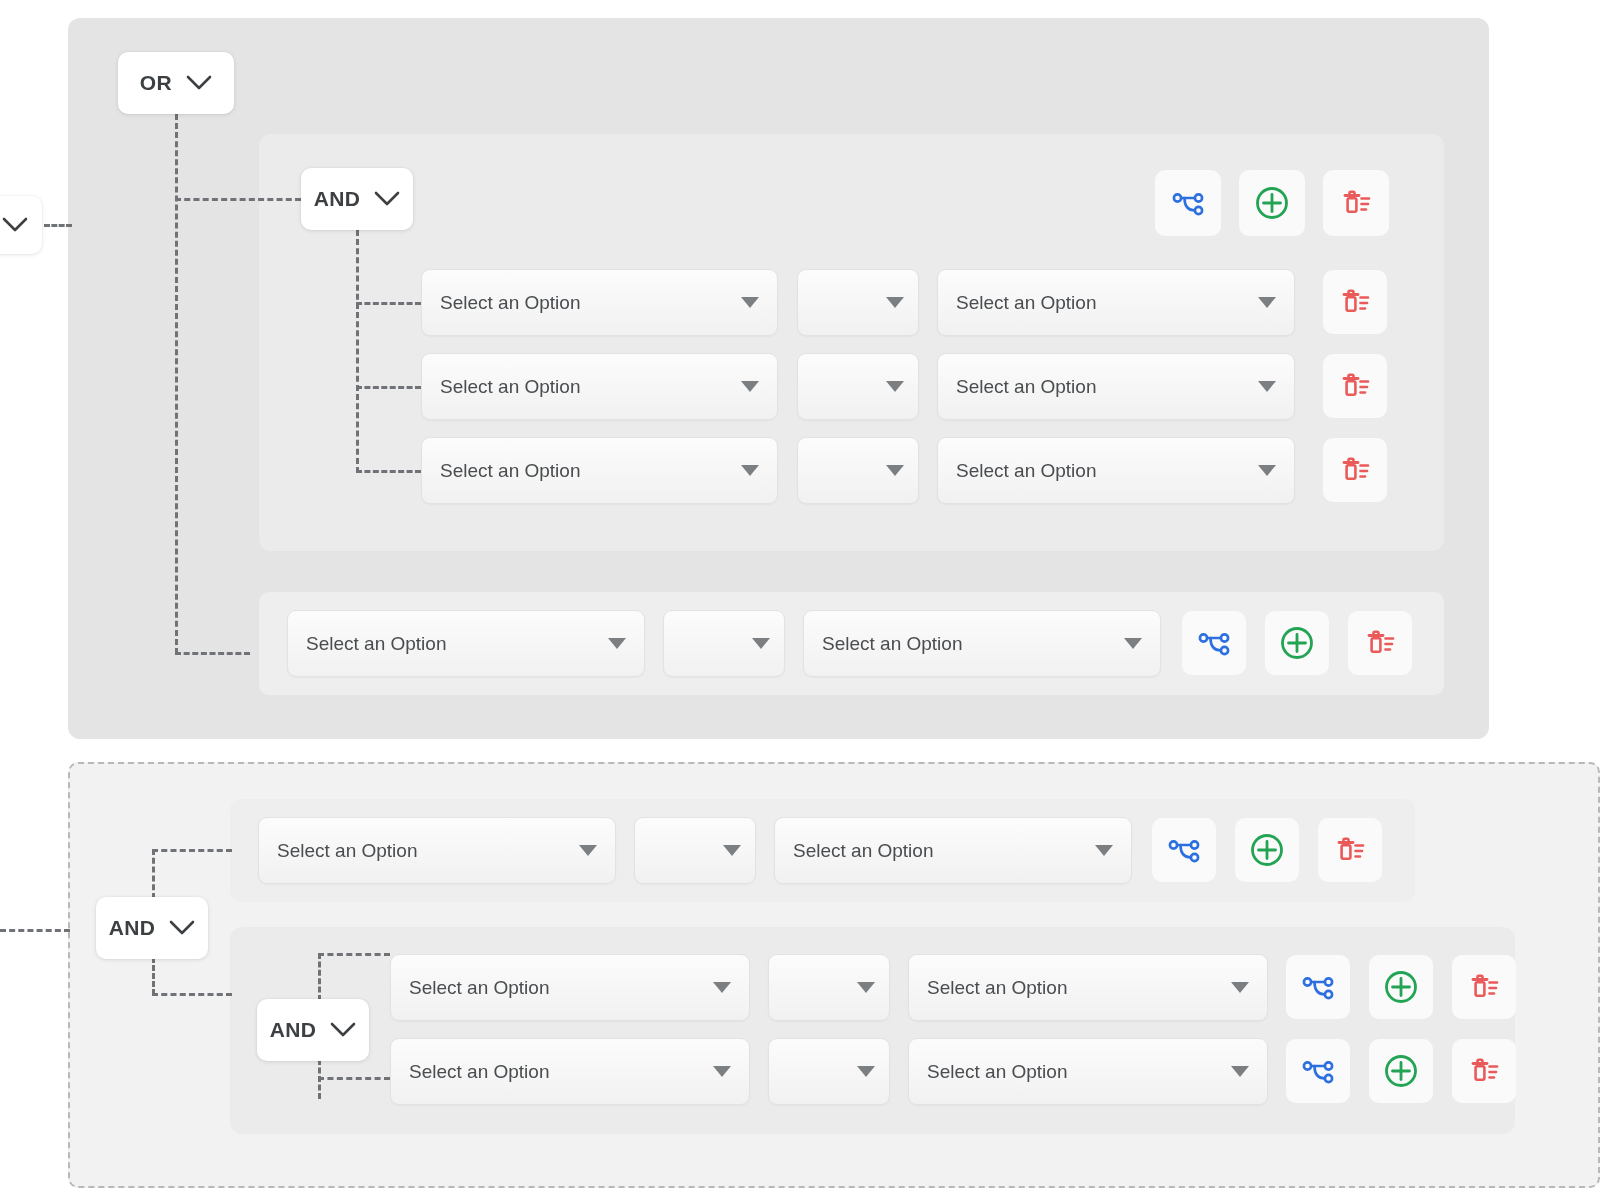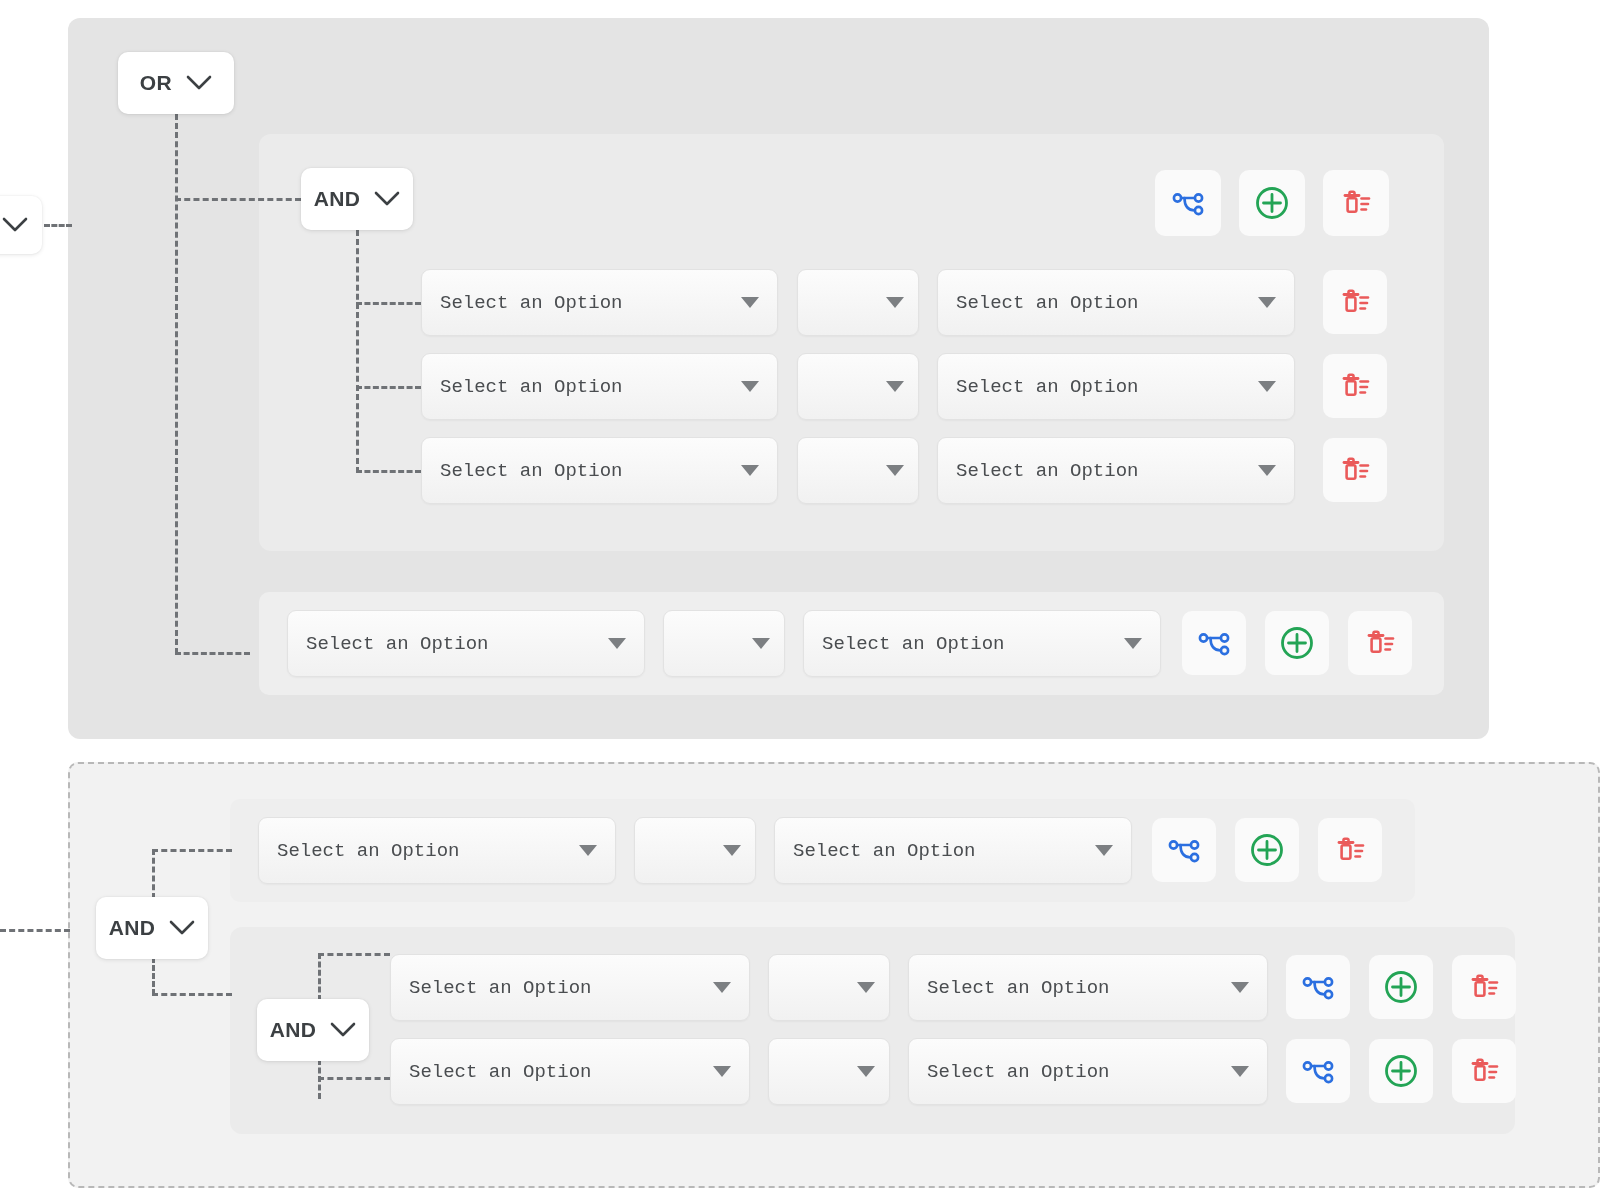--- a/index.html
+++ b/index.html
@@ -57,21 +57,21 @@
     background: linear-gradient(180deg,#fcfcfc 0%,#f1f1f1 100%);
     border: 1px solid #e2e2e2;
     border-radius: 9px;
     display: flex; align-items: center;
     padding: 0 18px;
     color: #4a4d50;
     font-size: 19px;
     cursor: pointer;
     box-shadow: 0 1px 2px rgba(0,0,0,0.04);
   }
-  .sel .sel-text { flex: 1 1 auto; white-space: nowrap; overflow: hidden; font-family: Liberation Mono, monospace; }
+  .sel .sel-text { flex: 1 1 auto; white-space: nowrap; overflow: hidden; }
   .sel .sel-caret {
     flex: 0 0 auto;
     width: 0; height: 0;
     border-left: 9px solid transparent;
     border-right: 9px solid transparent;
     border-top: 11px solid #7c7f82;
     margin-left: 8px;
   }
   .sel.narrow { padding: 0 14px; justify-content: flex-end; }
 

